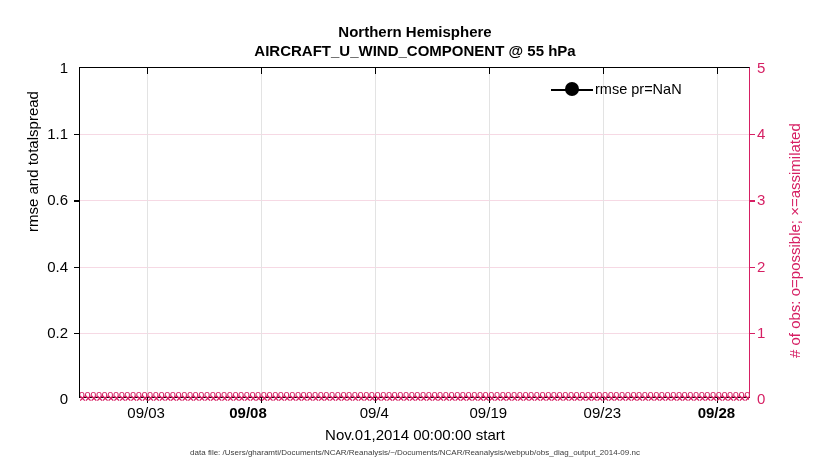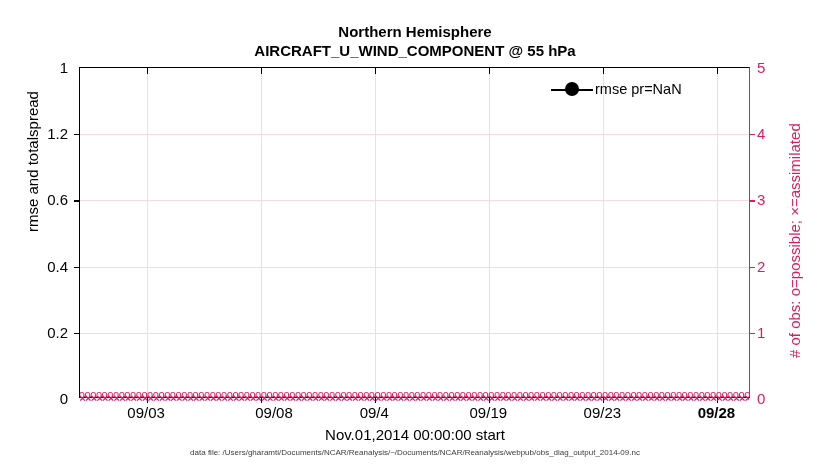--- a/index.html
+++ b/index.html
@@ -515,30 +515,30 @@
         <span class="obs-mark obs-o" style="left: 664.157px; color: rgb(214, 31, 99);">o</span>
         <span class="obs-mark obs-x" style="left: 664.657px; color: rgb(214, 31, 99);">×</span>
       </div>
   </div>
 
   <div id="ticklabel-layer">
       <div class="ylabel-left" style="top: 398px;">0</div>
       <div class="ylabel-left" style="top: 331.8px;">0.2</div>
       <div class="ylabel-left" style="top: 265.6px;">0.4</div>
       <div class="ylabel-left" style="top: 199.4px;">0.6</div>
-      <div class="ylabel-left" style="top: 133.2px;">1.2</div>
+      <div class="ylabel-left" style="top: 133.2px;">1.1</div>
       <div class="ylabel-left" style="top: 67px;">1</div>
       <div class="ylabel-right" style="top: 398px;">0</div>
       <div class="ylabel-right" style="top: 331.8px;">1</div>
       <div class="ylabel-right" style="top: 265.6px;">2</div>
       <div class="ylabel-right" style="top: 199.4px;">3</div>
       <div class="ylabel-right" style="top: 133.2px;">4</div>
       <div class="ylabel-right" style="top: 67px;">5</div>
       <div class="xlabel-tick" style="left: 146.1px;">09/03</div>
-      <div class="xlabel-tick" style="left: 274px;">09/08</div>
+      <div class="xlabel-tick" style="left: 248px; font-weight: bold;">09/08</div>
       <div class="xlabel-tick" style="left: 374.24px;">09/4</div>
       <div class="xlabel-tick" style="left: 488.31px;">09/19</div>
       <div class="xlabel-tick" style="left: 602.38px;">09/23</div>
       <div class="xlabel-tick" style="left: 716.45px; font-weight: bold;">09/28</div>
     </div>
 
   <div id="ylabel-axis-left">rmse and totalspread</div>
   <div id="ylabel-axis-right"># of obs: o=possible; ×=assimilated</div>
   <div id="xlabel-axis">Nov.01,2014 00:00:00 start</div>
 

